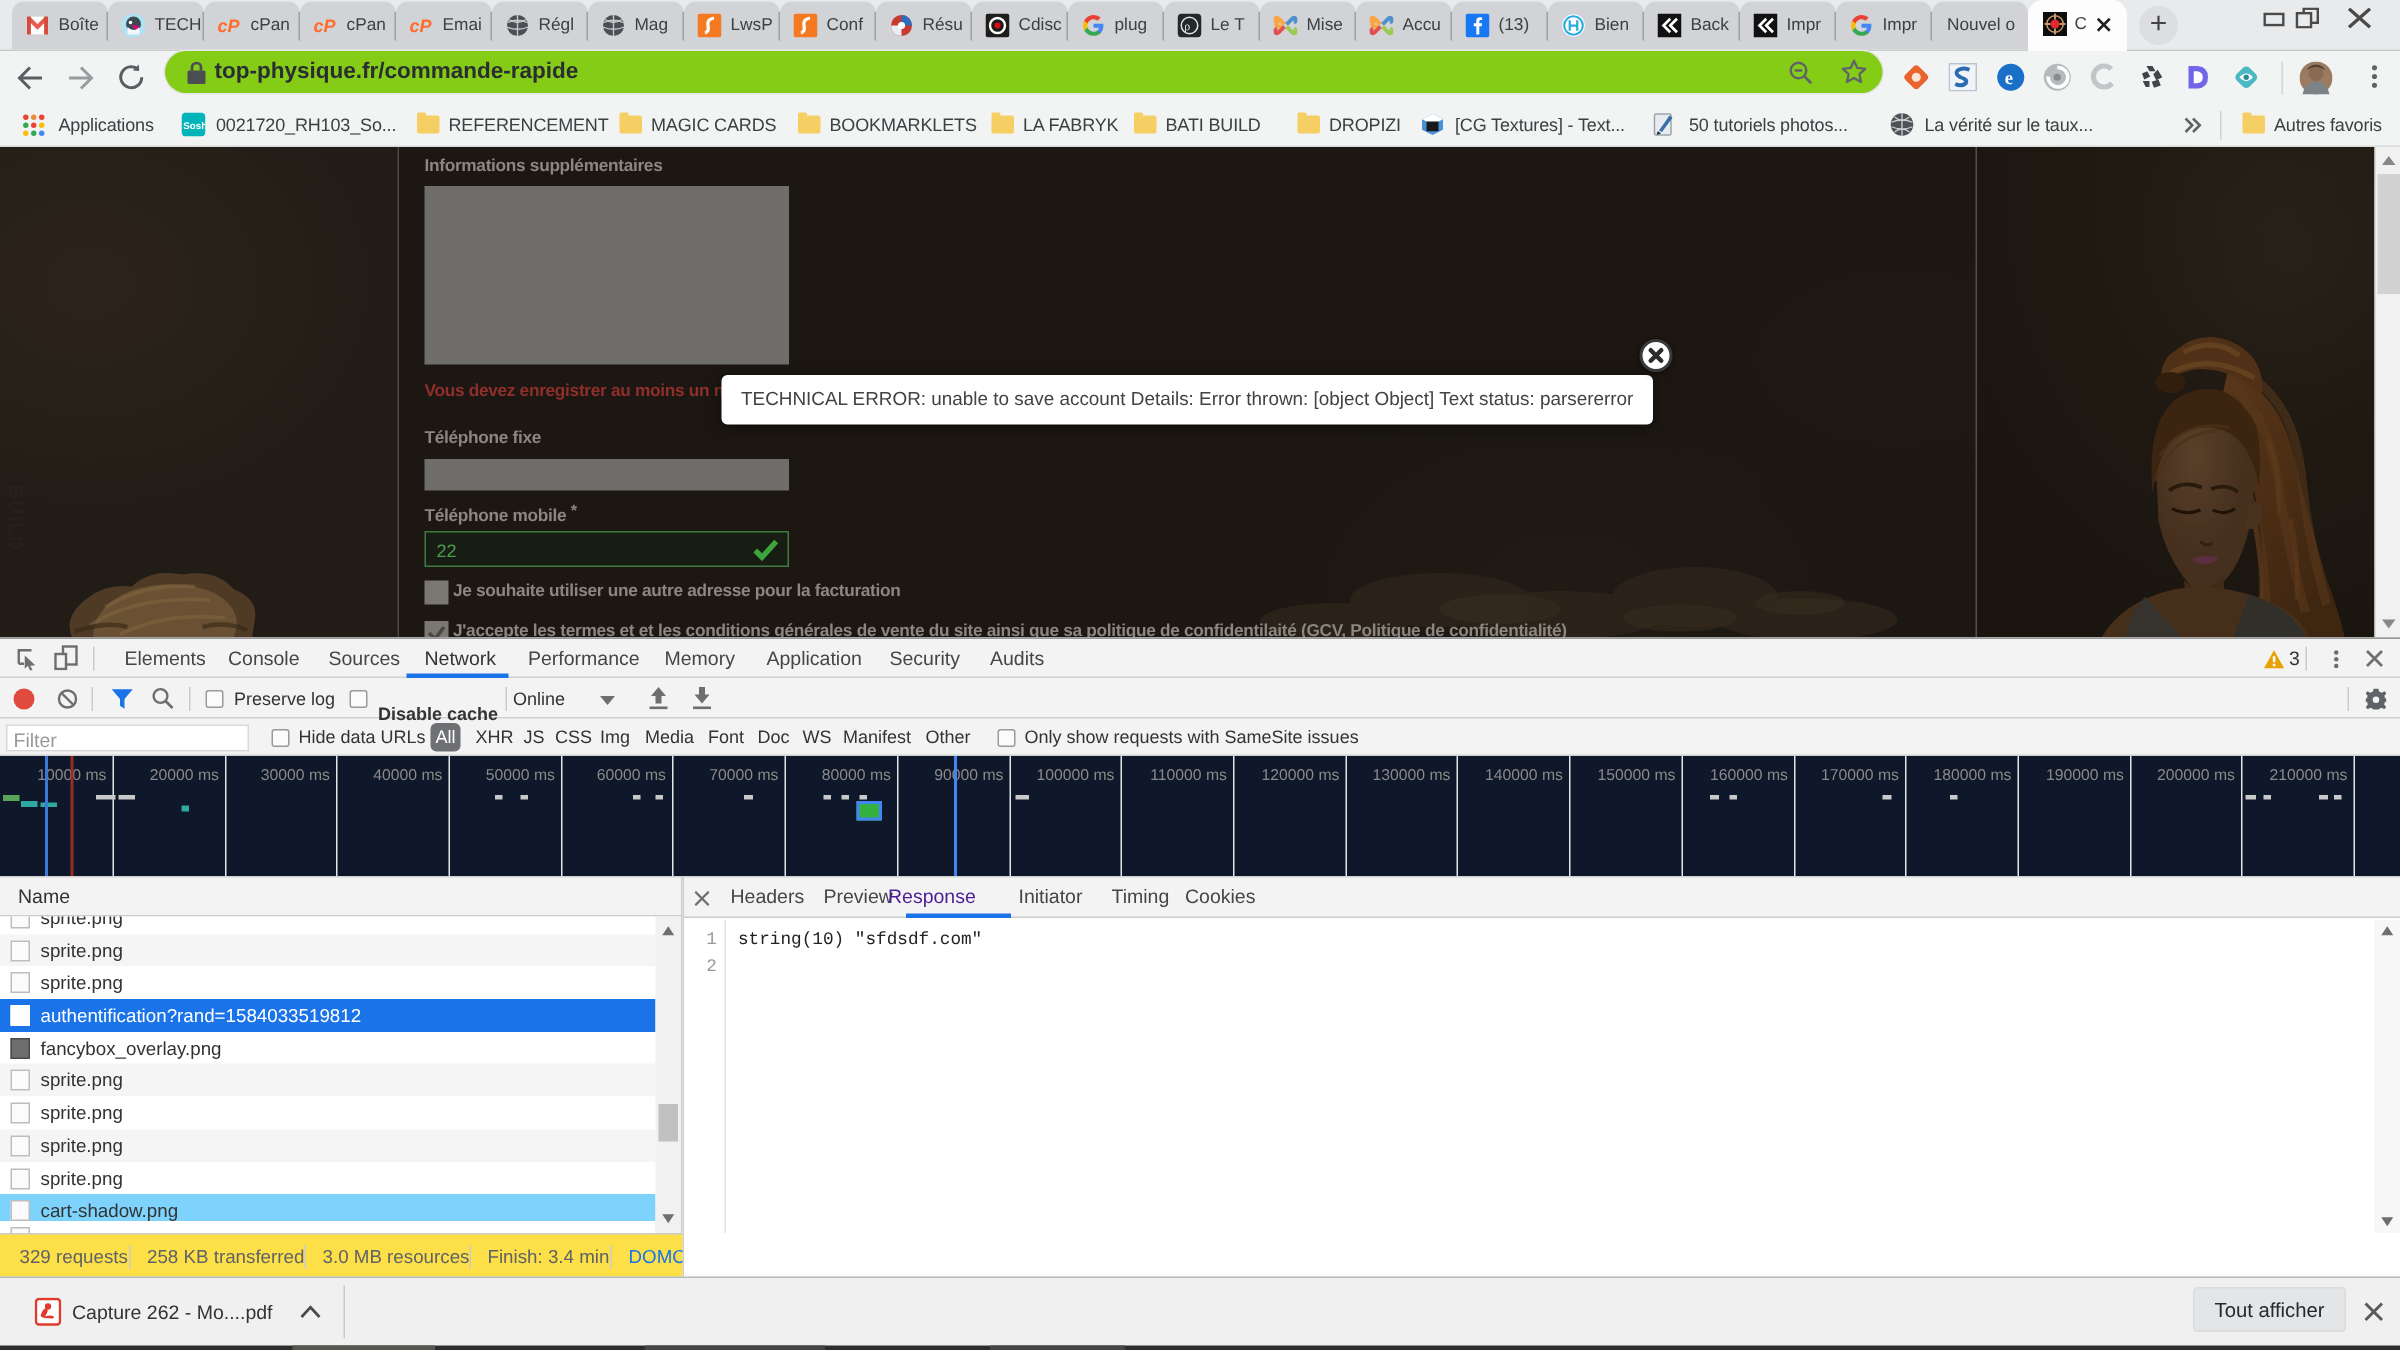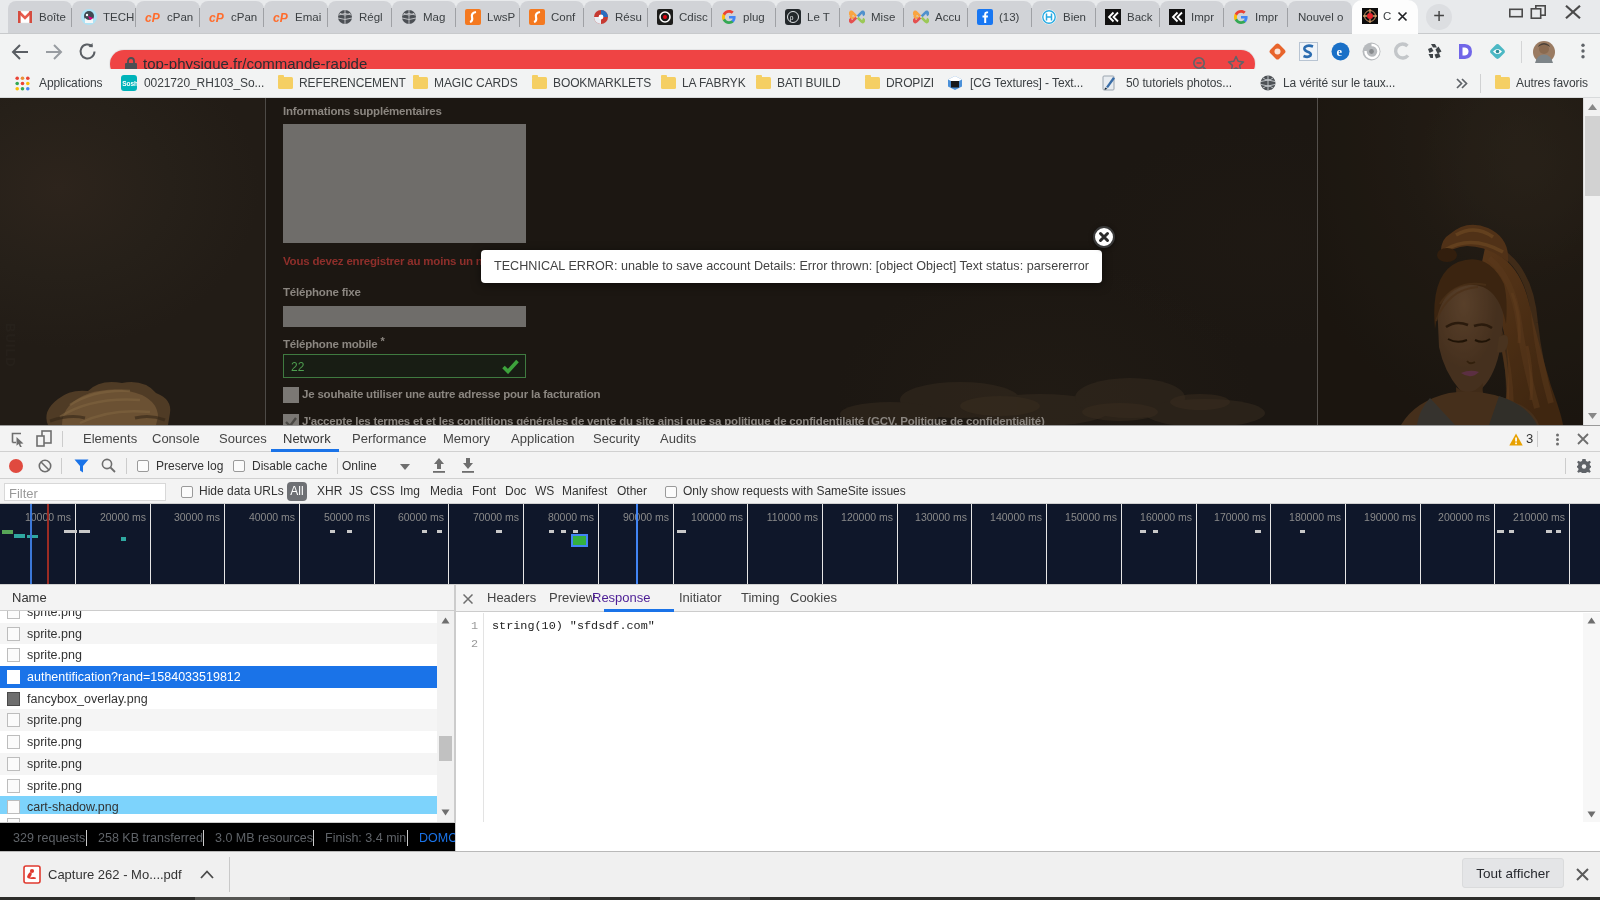--- a/index.html
+++ b/index.html
@@ -13,21 +13,21 @@
   .tab .sep { position:absolute; right:0; top:7px; height:19px; width:1px; background:#9fa1a5; }
   .tab .fav { position:absolute; left:9px; top:8px; width:16px; height:16px; }
   .tab .ttl { position:absolute; left:31px; top:10px; width:32px; height:14px; font-size:11.5px; color:#3c4043; overflow:hidden; white-space:nowrap; }
   #activetab { position:absolute; left:1352px; top:0px; width:66px; height:34px; background:#fdfdfd; border-radius:10px 10px 0 0; z-index:3; }
   #newtabbtn { position:absolute; left:1426px; top:4px; width:26px; height:26px; border-radius:50%; background:#dcdee1; color:#444; font-size:20px; text-align:center; line-height:24px; }
   #wincontrols { position:absolute; right:8px; top:5px; width:90px; height:14px; }
 
   
   #toolbar { left:0; top:33px; width:1600px; height:36px; background:#f2f3f3; border-top:1px solid #c8cacc; }
   .navic { position:absolute; top:0; color:#5f6368; }
-  #omnibox { position:absolute; left:110px; top:16px; width:1145px; height:28px; background:#ef4444; border-radius:14px; box-shadow:0 0 0 1px #e4e5e6; }
+  #omnibox { position:absolute; left:110px; top:0; width:1145px; height:28px; background:#84cc16; border-radius:14px; box-shadow:0 0 0 1px #e4e5e6;font-weight:bold; }
 
   
   #bookbar { left:0; top:69px; width:1600px; height:29px; background:#f2f3f3; border-bottom:1px solid #d8dadb; }
   .bk { position:absolute; top:0; height:28px; font-size:12px; letter-spacing:-0.1px; color:#3c4043; line-height:28px; white-space:nowrap; }
   .folder { position:absolute; width:15px; height:12px; background:#f5cf63; border-radius:1.5px; top:8px; }
   .folder:before { content:""; position:absolute; left:0; top:-2px; width:6px; height:3px; background:#f5cf63; border-radius:1px 1px 0 0; }
 
   
   #page { left:0; top:98px; width:1600px; height:327px; background:#1d1813; overflow:hidden; }
   .flabel { position:absolute; font-size:11.5px; letter-spacing:-0.2px; font-weight:bold; color:#8b8680; }
@@ -567,21 +567,21 @@
         <path d="M0.5 0.5 L14.5 0.5 L9 7 L9 13.5 L6 11.5 L6 7 Z" fill="#1a73e8"></path>
       </svg>
     <svg style="position:absolute; left:101px; top:5px;" width="15" height="15" viewBox="0 0 15 15">
         <circle cx="6" cy="6" r="4.6" fill="none" stroke="#6e6e6e" stroke-width="1.6"></circle>
         <path d="M9.5 9.5 L14 14" stroke="#6e6e6e" stroke-width="1.8"></path>
       </svg>
     <div class="dtsep" style="left:126px; top:5px; height:16px;"></div>
     <div class="chk" style="left:137px; top:7px;"></div>
     <div class="lbl13" style="left:156px; top:6px;">Preserve log</div>
     <div class="chk" style="left:233px; top:7px;"></div>
-    <div class="lbl13" style="left:252px; top:6px;">Disable cache</div>
+    <div class="lbl13" style="left:252px; top:16px;font-weight:bold;">Disable cache</div>
     <div class="dtsep" style="left:337px; top:5px; height:16px;"></div>
     <div class="lbl13" style="left:342px; top:6px;">Online</div>
     <svg style="position:absolute; left:400px; top:11px;" width="10" height="6" viewBox="0 0 10 6">
         <path d="M0 0 L10 0 L5 6 Z" fill="#6e6e6e"></path>
       </svg>
     <svg style="position:absolute; left:432px; top:5px;" width="14" height="15" viewBox="0 0 14 15">
         <path d="M7 0 L12 6 L9 6 L9 11 L5 11 L5 6 L2 6 Z" fill="#6e6e6e"></path>
         <rect x="1" y="13" width="12" height="1.8" fill="#6e6e6e"></rect>
       </svg>
     <svg style="position:absolute; left:461px; top:5px;" width="14" height="15" viewBox="0 0 14 15">
@@ -772,21 +772,21 @@
     <div class="abs" style="left:1127px; top:28px; width:17px; height:209px; background:#f7f7f7;">
       <svg style="position:absolute; left:4px; top:4px;" width="9" height="7" viewBox="0 0 9 7">
           <path d="M4.5 0.5 L8.5 6.5 L0.5 6.5 Z" fill="#6e6e6e"></path>
         </svg>
       <svg style="position:absolute; left:4px; bottom:4px;" width="9" height="7" viewBox="0 0 9 7">
           <path d="M4.5 6.5 L8.5 0.5 L0.5 0.5 Z" fill="#6e6e6e"></path>
         </svg>
     </div>
   </div>
 
-  <div class="abs" style="left:0; top:396px; width:455px; height:30px; background:#000000; border-top:1px solid #ccc; overflow:hidden;">
+  <div class="abs" style="left:0; top:396px; width:455px; height:30px; background:#fde047; border-top:1px solid #ccc; overflow:hidden;">
     <div class="stxt" style="left:13px;">329 requests</div>
     <div class="ssep" style="left:86px;"></div>
     <div class="stxt" style="left:98px;">258 KB transferred</div>
     <div class="ssep" style="left:203px;"></div>
     <div class="stxt" style="left:215px;">3.0 MB resources</div>
     <div class="ssep" style="left:313px;"></div>
     <div class="stxt" style="left:325px;">Finish: 3.4 min</div>
     <div class="ssep" style="left:407px;"></div>
     <div class="stxt" style="left:419px; color:#1a73e8;">DOMContentLoaded</div>
   </div>

